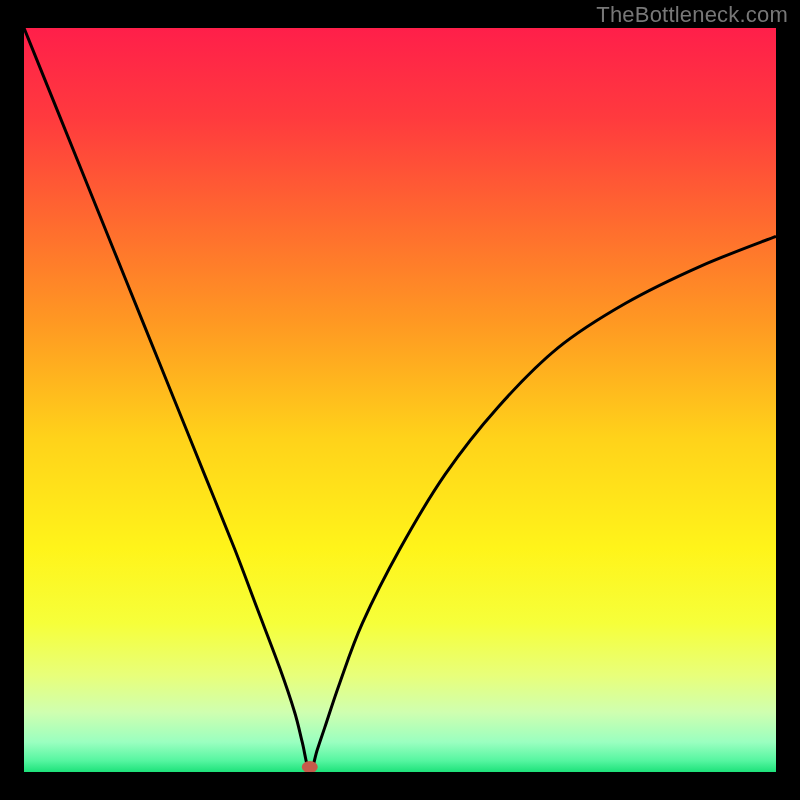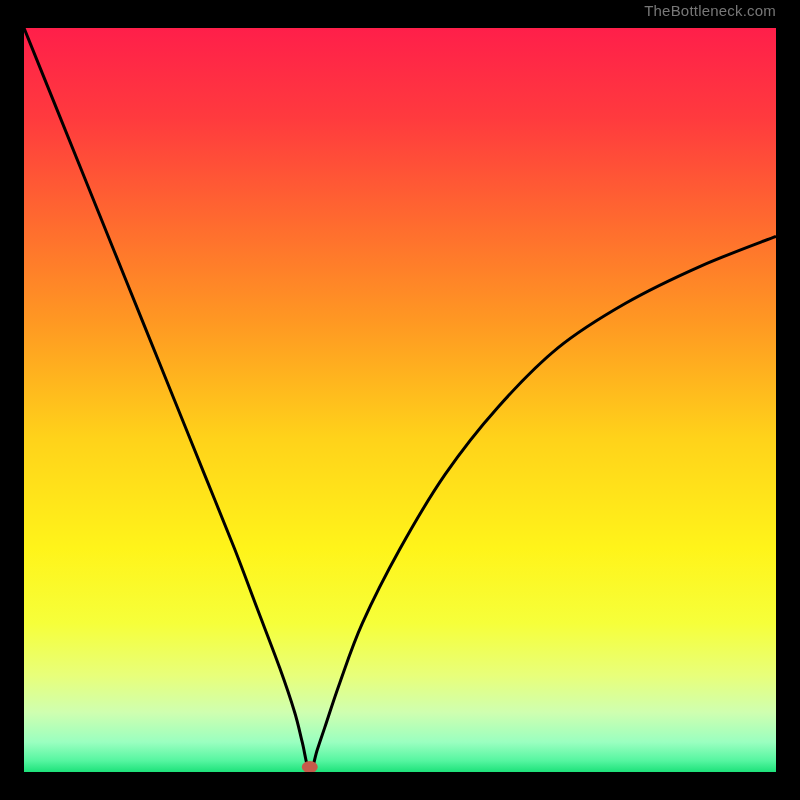--- a/index.html
+++ b/index.html
@@ -13,23 +13,23 @@
   }
   .frame {
     position: relative;
     width: 800px;
     height: 800px;
     background: #000;
   }
   .watermark {
     position: absolute;
     top: 2px;
-    right: 24px;
+    right: 12px;
     color: #777;
-    font-size: 15px;
+    font-size: 22px;
     font-weight: 500;
     letter-spacing: 0.2px;
     z-index: 10;
   }
   svg {
     position: absolute;
     top: 0;
     left: 0;
   }
 </style>

